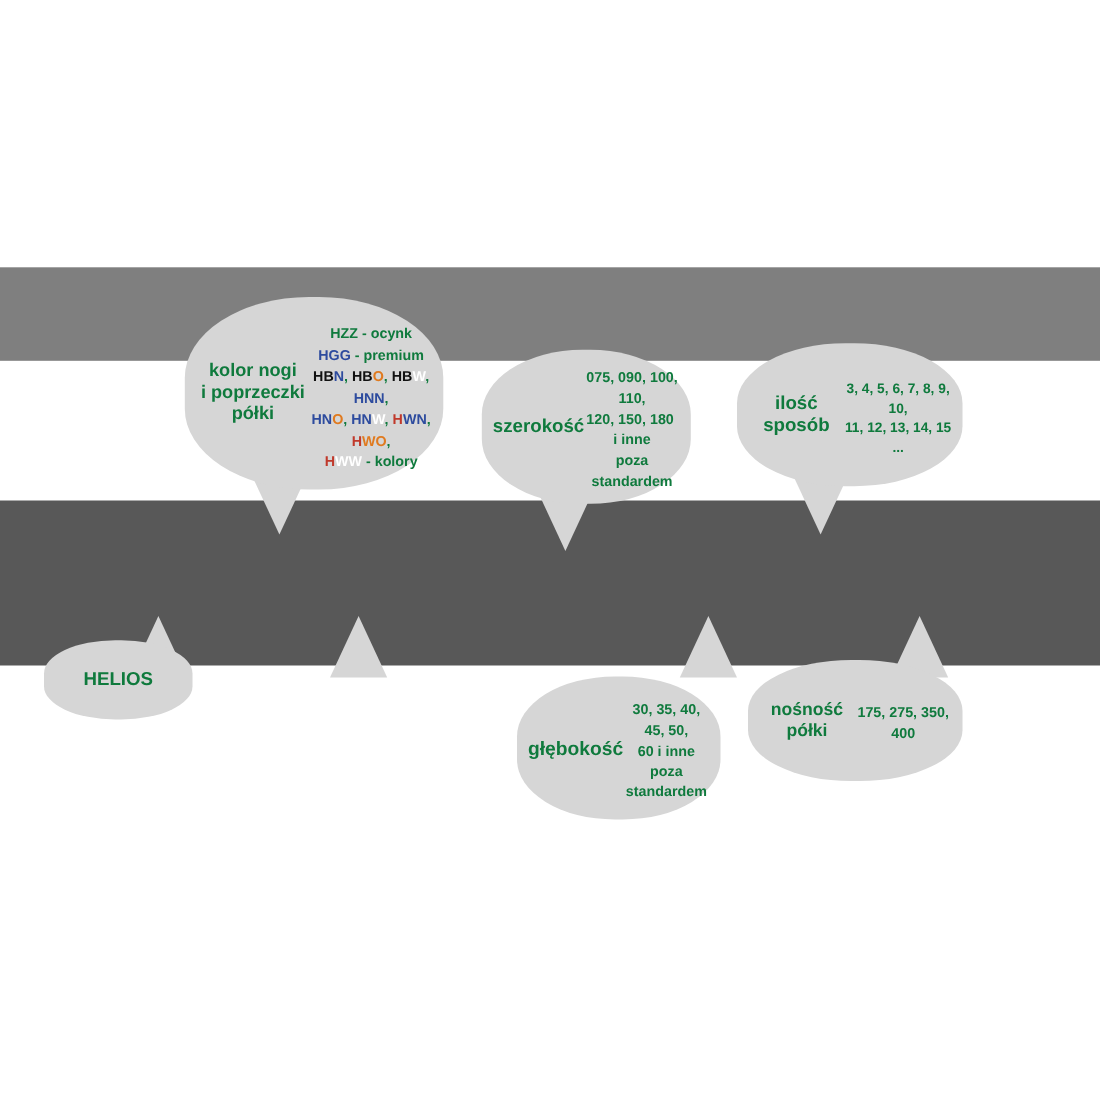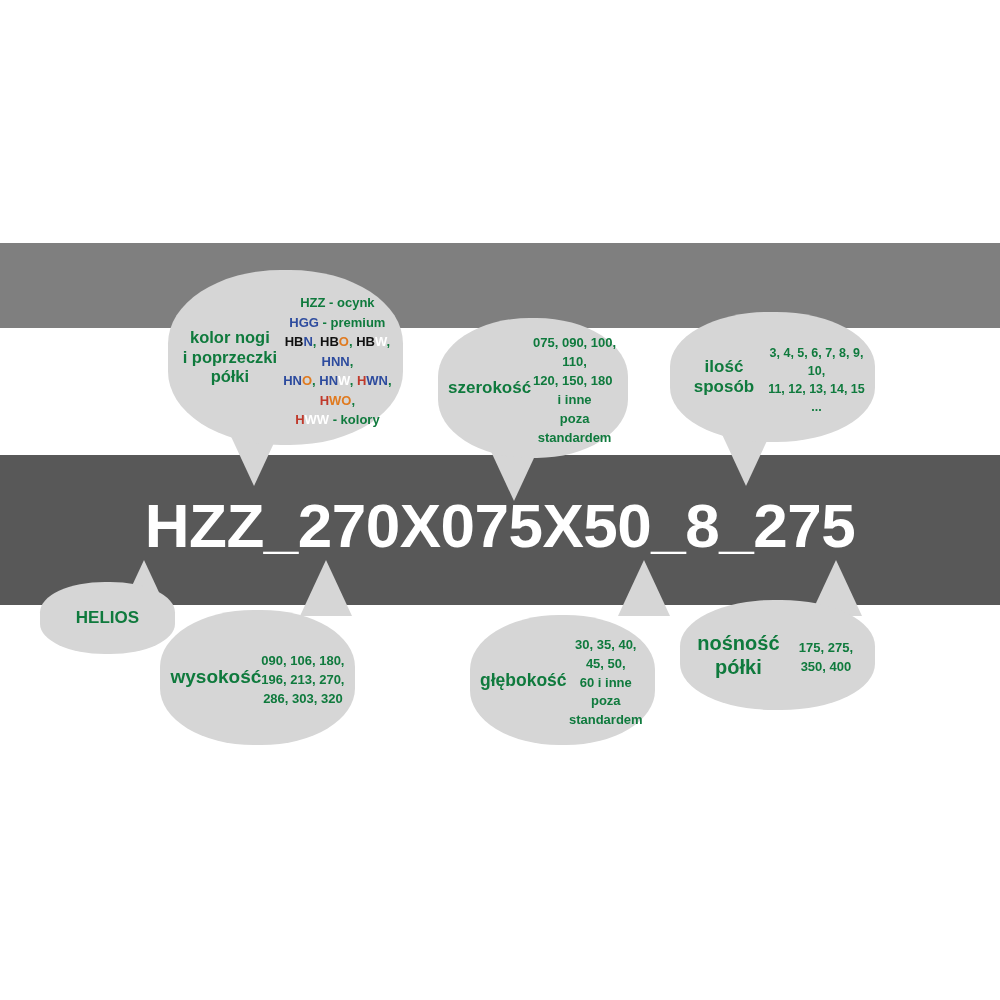--- a/index.html
+++ b/index.html
@@ -112,41 +112,40 @@
   #b-kolor .lines { margin-top: 8px; font-size: 13px; font-weight: bold; line-height: 1.5; color: #0f7a3d; }
   #b-szer .title  { font-size: 17px; }
   #b-szer .body   { font-size: 13px; }
   #b-ilosc .title { font-size: 17px; }
   #b-ilosc .body  { font-size: 12.5px; }
   #b-helios .title{ font-size: 17px; }
   #b-wys .title   { font-size: 19px; }
   #b-wys .body    { font-size: 13px; }
   #b-gleb .title  { font-size: 17.5px; }
   #b-gleb .body   { font-size: 13px; }
-  #b-nosn .title  { font-size: 20px; }
+  #b-nosn .title  { font-size: 16px; }
   #b-nosn .body   { font-size: 13px; }
 
   
   .c-dark  { color: #0f7a3d; }
   .c-black { color: #111111; }
   .c-blue  { color: #2d4b9e; }
   .c-red   { color: #c0392b; }
   .c-orange{ color: #e07a1f; }
   .c-white { color: #ffffff; }
 </style>
 </head>
 <body>
 
 <div id="stage">
 
   <div class="band band-top"></div>
   <div class="band band-mid"></div>
 
 
-  <div class="code-text">HZZ_270X075X50_8_275</div>
 
   <div class="tail tail-down" style="left:228px; top:430px;"></div>
   <div class="tail tail-down" style="left:488px; top:445px;"></div>
   <div class="tail tail-down" style="left:720px; top:430px;"></div>
   <div class="tail tail-up" style="left:118px; top:560px;"></div>
   <div class="tail tail-up" style="left:300px; top:560px;"></div>
   <div class="tail tail-up" style="left:618px; top:560px;"></div>
   <div class="tail tail-up" style="left:810px; top:560px;"></div>
 
   <div class="bubble" id="b-kolor">
@@ -167,24 +166,20 @@
 
   <div class="bubble" id="b-ilosc">
     <div class="title">ilość sposób</div>
     <div class="body">3, 4, 5, 6, 7, 8, 9, 10,<br>11, 12, 13, 14, 15 ...</div>
   </div>
 
   <div class="bubble" id="b-helios">
     <div class="title">HELIOS</div>
   </div>
 
-  <div class="bubble" id="b-wys">
-    <div class="title">wysokość</div>
-    <div class="body">090, 106, 180,<br>196, 213, 270,<br>286, 303, 320</div>
-  </div>
 
   <div class="bubble" id="b-gleb">
     <div class="title">głębokość</div>
     <div class="body">30, 35, 40, 45, 50,<br>60 i inne poza<br>standardem</div>
   </div>
 
   <div class="bubble" id="b-nosn">
     <div class="title">nośność półki</div>
     <div class="body">175, 275, 350, 400</div>
   </div>

